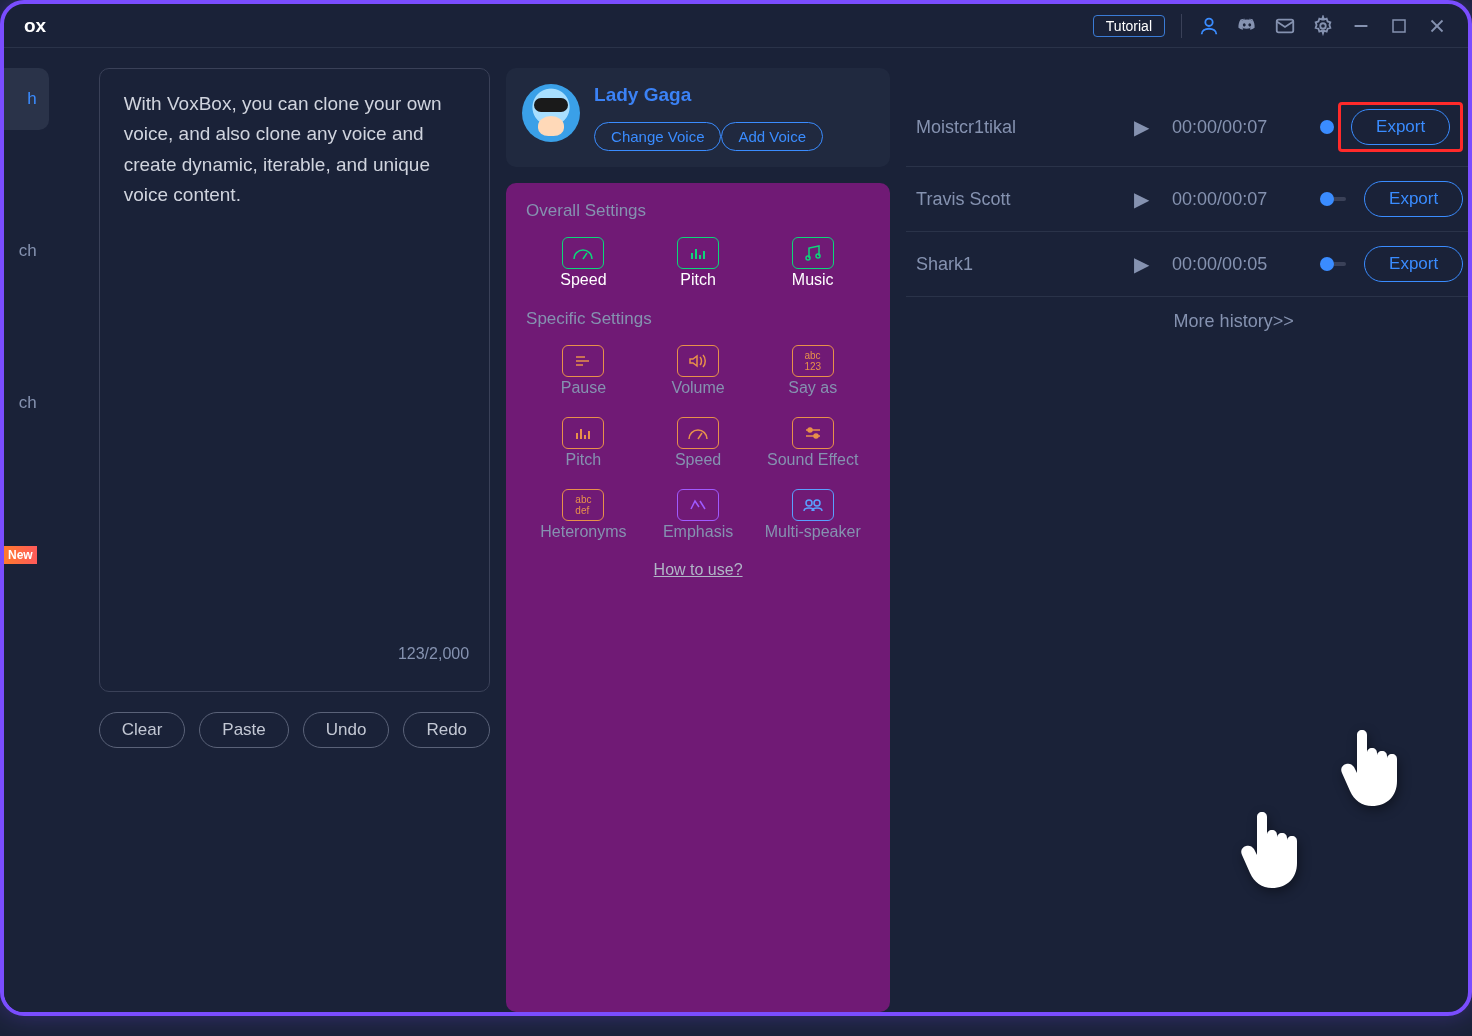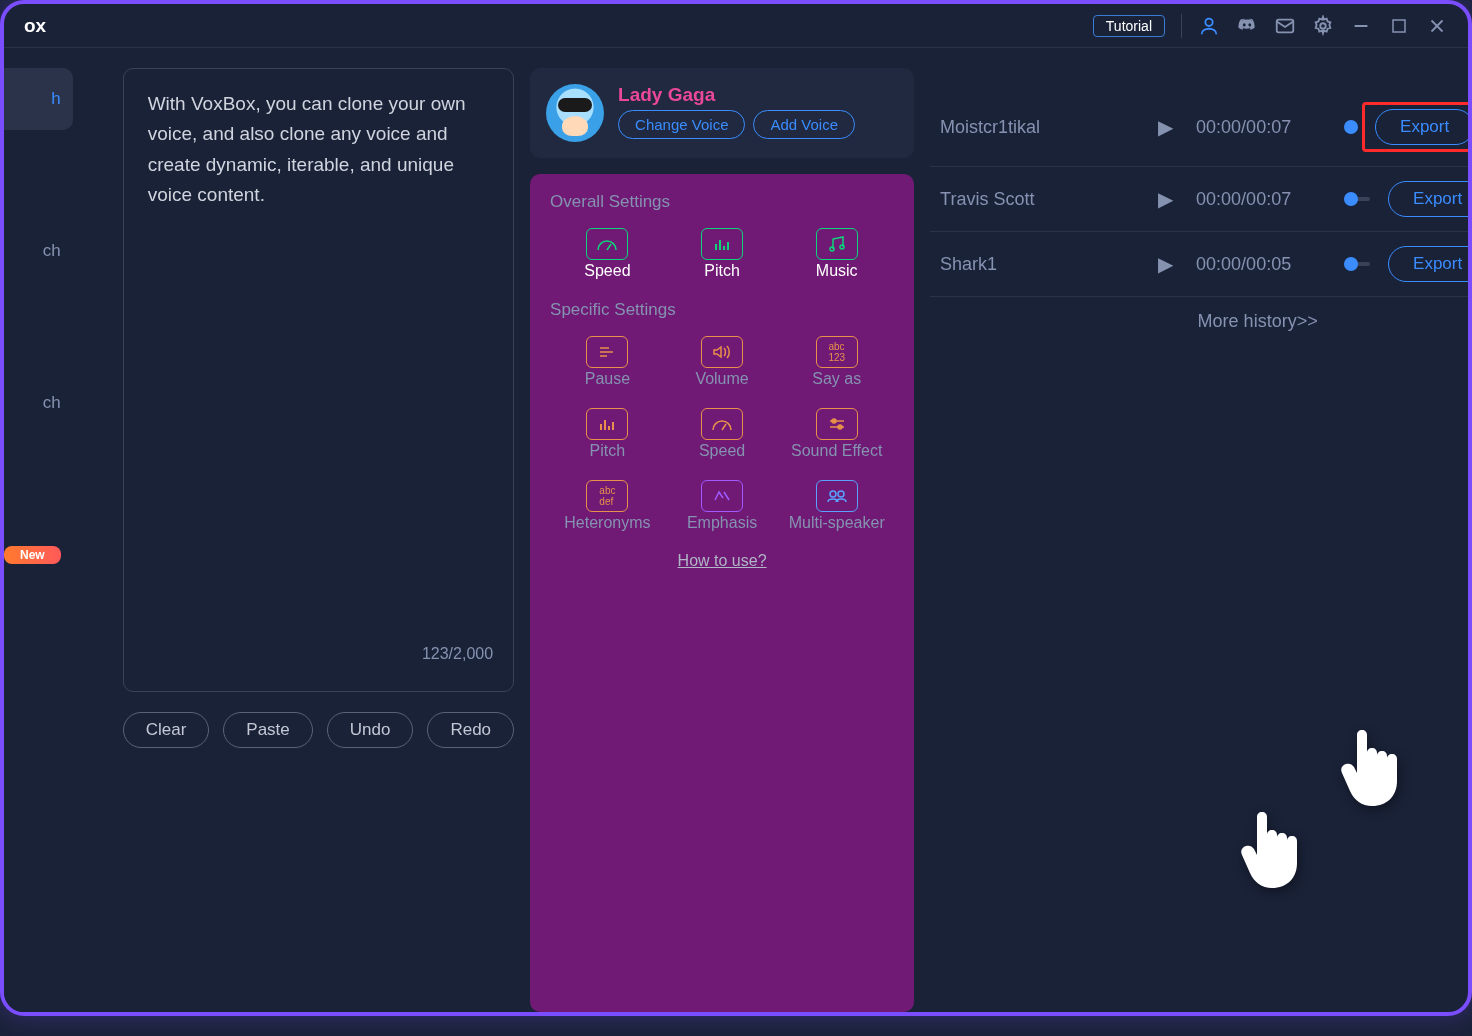--- a/index.html
+++ b/index.html
@@ -41,42 +41,42 @@
 .divider { width:1px; height:24px; background:#3a4158; }
 .main-layout { display:flex; height:calc(100% - 44px); }
 .sidebar { width:98px; background:#1a2238; padding-top:20px; }
 .sidebar-item {
   height:62px; display:flex; align-items:center; justify-content:flex-end;
   padding-right:12px; color:#8592b0; font-size:17px; cursor:pointer;
   border-radius:0 10px 10px 0; margin-bottom:90px;
 }
 .sidebar-item.active { background:#2a3349; color:#3a8cff; }
 .sidebar-item.bottom { margin-top:40px; }
-.new-badge { background:linear-gradient(90deg,#ff7a2d,#ff5a5a); color:#fff; font-size:12px; padding:2px 16px; border-radius:8px; font-weight:600; }
+.new-badge { background:linear-gradient(90deg,#ff7a2d,#ff5a5a); color:#fff; font-size:12px; padding:2px 4px; border-radius:0; font-weight:600; }
 .content { flex:1; display:flex; padding:20px 20px 0 50px; gap:16px; flex-direction:row; }
 .top-row { display:flex; gap:16px; }
 .editor-col { flex:1; }
 .text-editor {
   border:1px solid #3a4158; border-radius:10px; padding:20px 24px;
   height:624px; position:relative; font-size:19px; line-height:1.6; color:#d0d4de;
 }
 .char-count { position:absolute; bottom:24px; right:20px; color:#8592b0; font-size:16px; }
 .editor-actions { display:flex; gap:14px; margin-top:20px; }
 .act-btn {
   border:1px solid #5a6278; background:transparent; color:#c3c8d4;
   padding:7px 22px; border-radius:22px; font-size:17px; cursor:pointer;
 }
 .right-panel { width:384px; display:flex; flex-direction:column; gap:16px; }
 .voice-card { background:#20293f; border-radius:10px; padding:16px; display:flex; gap:14px; }
 .avatar { width:58px; height:58px; border-radius:50%; background:radial-gradient(circle at 50% 40%, #a8dfff 40%, #3aa0e8 42%); position:relative; overflow:hidden; }
 .avatar::before { content:""; position:absolute; left:12px; top:14px; width:34px; height:14px; background:#1a1a1a; border-radius:8px; }
 .avatar::after { content:""; position:absolute; left:16px; bottom:6px; width:26px; height:20px; background:#ffd9b8; border-radius:50% 50% 40% 40%; }
 .voice-info { flex:1; }
-.voice-name { color:#ec4899; font-weight:600; font-size:19px; margin-bottom:4px; }
-.voice-btns { display:flex; gap:8px; }
+.voice-name { color:#3b82f6; font-weight:600; font-size:19px; margin-bottom:16px; }
+.voice-btns { display:flex; gap:0; }
 .voice-btn { border:1px solid #3a8cff; color:#3a8cff; background:transparent; padding:5px 16px; border-radius:18px; font-size:15px; cursor:pointer; }
 .settings-card { background:#701a75; border-radius:10px; padding:18px 20px 24px; flex:1; }
 .sec-label { color:#8592b0; font-size:17px; margin-bottom:16px; }
 .setting-grid { display:flex; justify-content:space-around; margin-bottom:20px; }
 .setting-item { display:flex; flex-direction:column; align-items:center; gap:2px; cursor:pointer; width:100px; }
 .setting-icon { width:42px; height:32px; border:1.5px solid; border-radius:6px; display:flex; align-items:center; justify-content:center; }
 .setting-icon.green { border-color:#0dd67a; color:#0dd67a; }
 .setting-icon.orange { border-color:#e8914a; color:#e8914a; }
 .setting-icon.purple { border-color:#a05aff; color:#a05aff; }
 .setting-icon.blue { border-color:#5aa0ff; color:#5aa0ff; }

